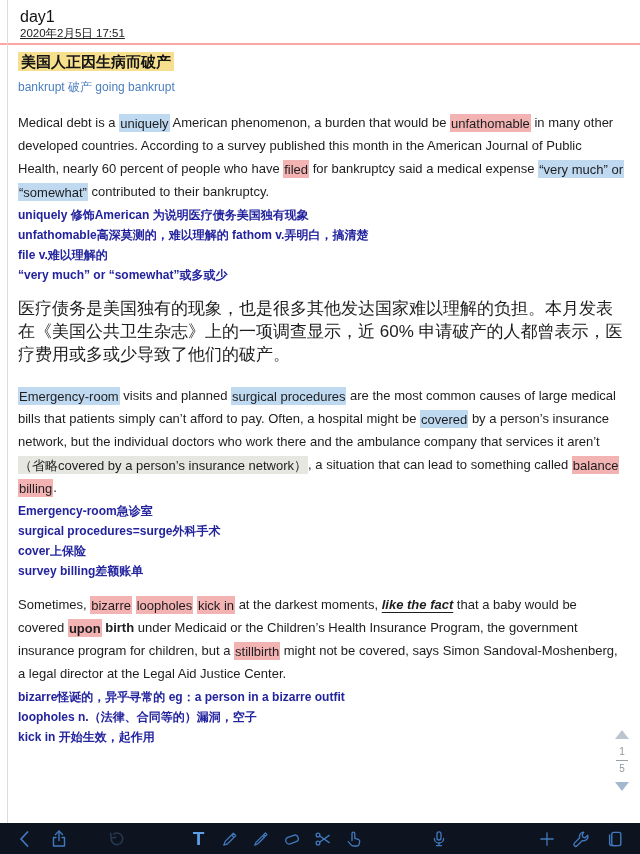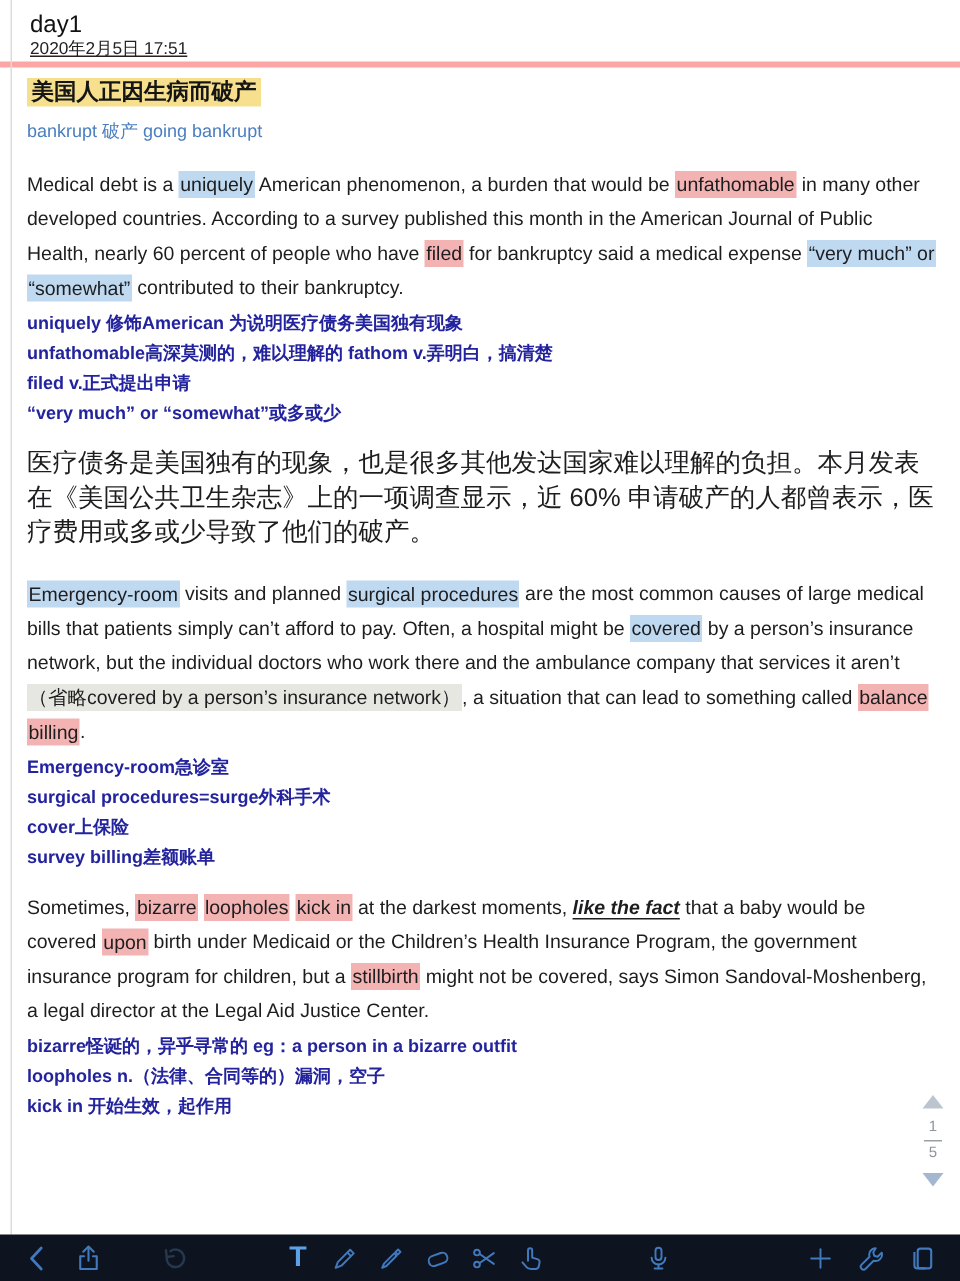--- a/index.html
+++ b/index.html
@@ -2,38 +2,38 @@
 <html><head>
 <meta charset="utf-8">
 <style>
   * { margin:0; padding:0; box-sizing:border-box; }
   html,body { width:640px; height:854px; }
   body { font-family:"Liberation Sans","DejaVu Sans",sans-serif; background:#ffffff; }
   .screen { position:relative; width:640px; height:854px; overflow:hidden; background:#fff; }
 
   .left-rule { position:absolute; left:7px; top:0; bottom:31px; width:1px; background:#dcdcdc; z-index:2; }
 
-  .note-header { padding:7px 0 0 20px; border-bottom:4px solid #fca5a5; height:45px; }
+  .note-header { padding:7px 0 0 20px; border-bottom:2px solid #fca5a5; height:45px; }
   .note-title { font-size:16px; line-height:19px; color:#111; }
   .note-timestamp { font-size:11.5px; line-height:15px; color:#222; text-decoration:underline; }
 
   .content { padding:6px 14px 0 18px; }
   .date-line { font-size:13px; line-height:16px; color:#1d1d1f; margin-bottom:4px; }
 
   .title-en { font-size:15px; line-height:22px; font-weight:700; color:#151515; margin-bottom:4px; }
   .title-zh { font-size:15px; line-height:22px; font-weight:700; color:#151515; margin-bottom:6px; }
   .hl-yellow { background:#f6df8d; padding:1px 3px; -webkit-box-decoration-break:clone; box-decoration-break:clone; }
 
   .keywords { font-size:12px; line-height:16px; color:#4a7ebe; margin-bottom:16px; }
 
   .body-p { font-size:13px; line-height:23px; color:#1d1d1f; }
   .hl-blue { background:#bfd9f0; padding:1.5px 1px; -webkit-box-decoration-break:clone; box-decoration-break:clone; }
   .hl-pink { background:#f3b3b3; padding:1.5px 1px; -webkit-box-decoration-break:clone; box-decoration-break:clone; }
   .hl-gray { background:#e7e7e2; padding:1.5px 1px; -webkit-box-decoration-break:clone; box-decoration-break:clone; }
-  .b  { font-weight:400; }
+  .b  { font-weight:700; }
   .bu { font-weight:700; text-decoration:underline; text-underline-offset:3px;font-style:italic; }
 
   .vocab { margin:2px 0 12px; }
   .vocab-line { font-size:12px; line-height:20px; font-weight:700; color:#23239e; }
 
   .zh-p { font-size:17px; line-height:23px; color:#1d1d1f; margin-bottom:18px; }
 
   
   .page-nav { position:absolute; right:8px; top:730px; width:20px; display:flex; flex-direction:column; align-items:center; z-index:3; }
   .tri { width:0; height:0; border-left:7px solid transparent; border-right:7px solid transparent; cursor:pointer; }
@@ -64,21 +64,21 @@
   </div>
 
   <div class="content">
     <div class="title-zh"><span class="hl-yellow">美国人正因生病而破产</span></div>
     <div class="keywords">bankrupt 破产 going bankrupt</div>
 
     <p class="body-p"><span>Medical debt is a </span><span class="hl-blue">uniquely</span><span> American phenomenon, a burden that would be </span><span class="hl-pink">unfathomable</span><span> in many other developed countries. According to a survey published this month in the American Journal of Public Health, nearly 60 percent of people who have </span><span class="hl-pink">filed</span><span> for bankruptcy said a medical expense </span><span class="hl-blue">“very much” or</span><span> </span><span class="hl-blue">“somewhat”</span><span> contributed to their bankruptcy.</span></p>
     <div class="vocab">
         <div class="vocab-line">uniquely 修饰American 为说明医疗债务美国独有现象</div>
         <div class="vocab-line">unfathomable高深莫测的，难以理解的  fathom v.弄明白，搞清楚</div>
-        <div class="vocab-line">filed v.正式提出申请</div>
+        <div class="vocab-line">file v.难以理解的</div>
         <div class="vocab-line">“very much” or “somewhat”或多或少</div>
       </div>
     <p class="zh-p">医疗债务是美国独有的现象，也是很多其他发达国家难以理解的负担。本月发表在《美国公共卫生杂志》上的一项调查显示，近 60% 申请破产的人都曾表示，医疗费用或多或少导致了他们的破产。</p>
 
     <p class="body-p"><span class="hl-blue">Emergency-room</span><span> visits and planned </span><span class="hl-blue">surgical procedures</span><span> are the most common causes of large medical bills that patients simply can’t afford to pay. Often, a hospital might be </span><span class="hl-blue">covered</span><span> by a person’s insurance network, but the individual doctors who work there and the ambulance company that services it aren’t</span><span class="hl-gray">（省略covered by a person’s insurance network）</span><span>, a situation that can lead to something called </span><span class="hl-pink">balance billing</span><span>.</span></p>
     <div class="vocab">
         <div class="vocab-line">Emergency-room急诊室</div>
         <div class="vocab-line">surgical procedures=surge外科手术</div>
         <div class="vocab-line">cover上保险</div>
         <div class="vocab-line">survey billing差额账单</div>

